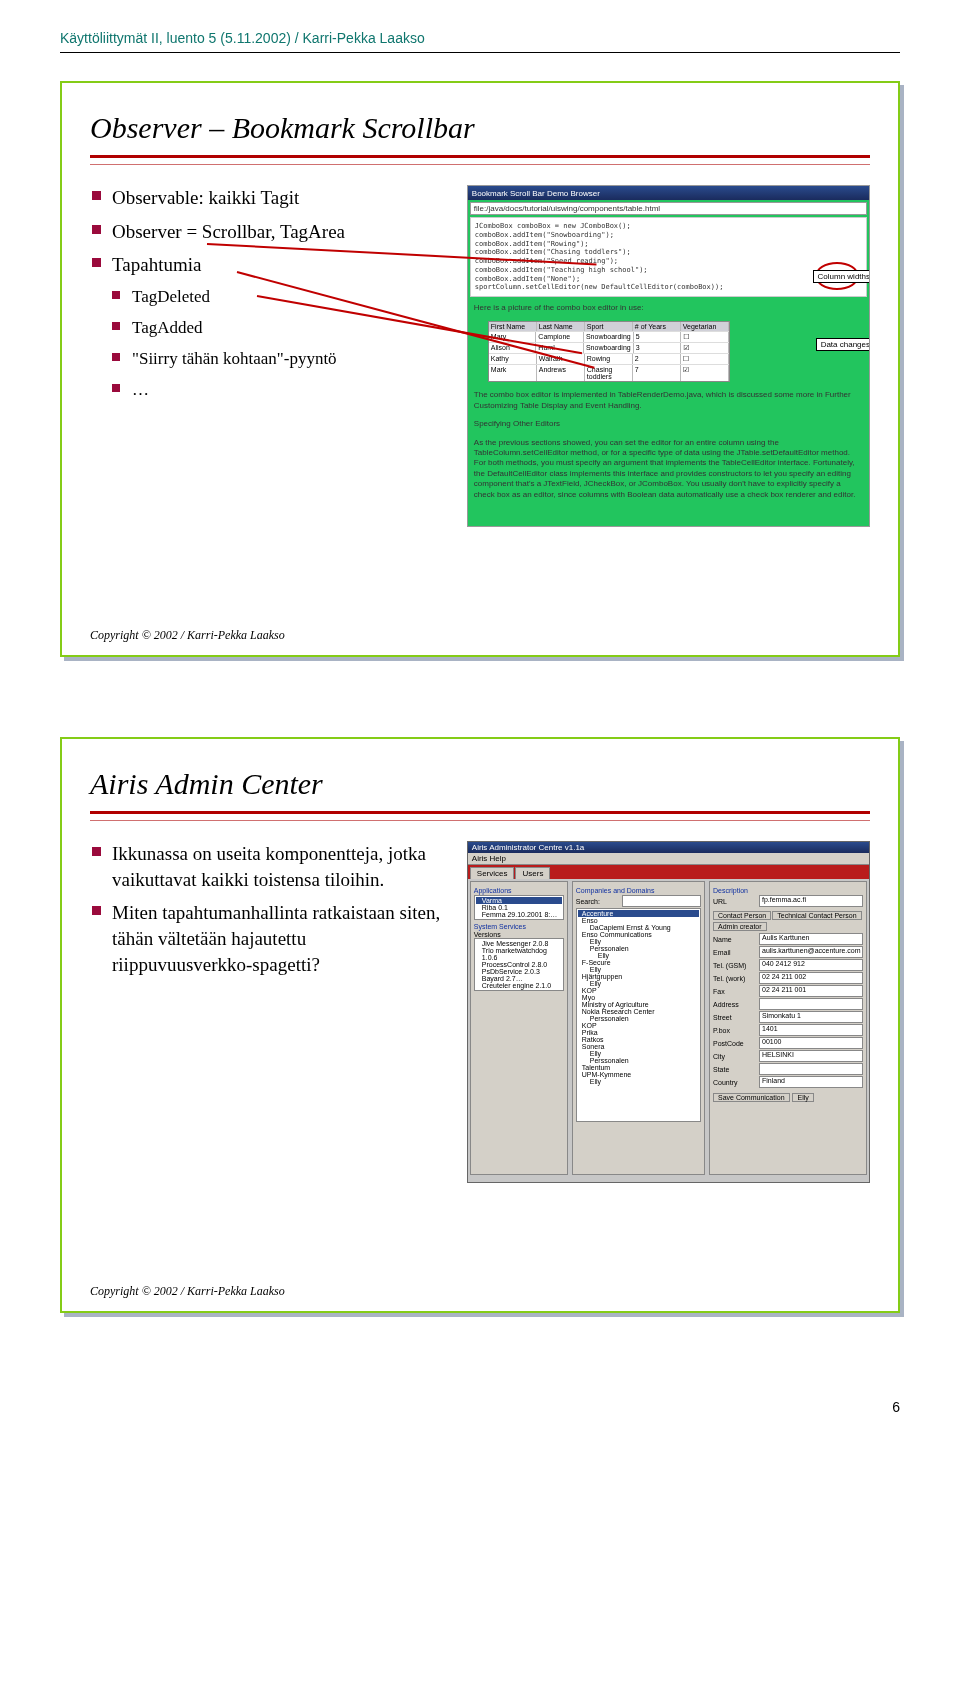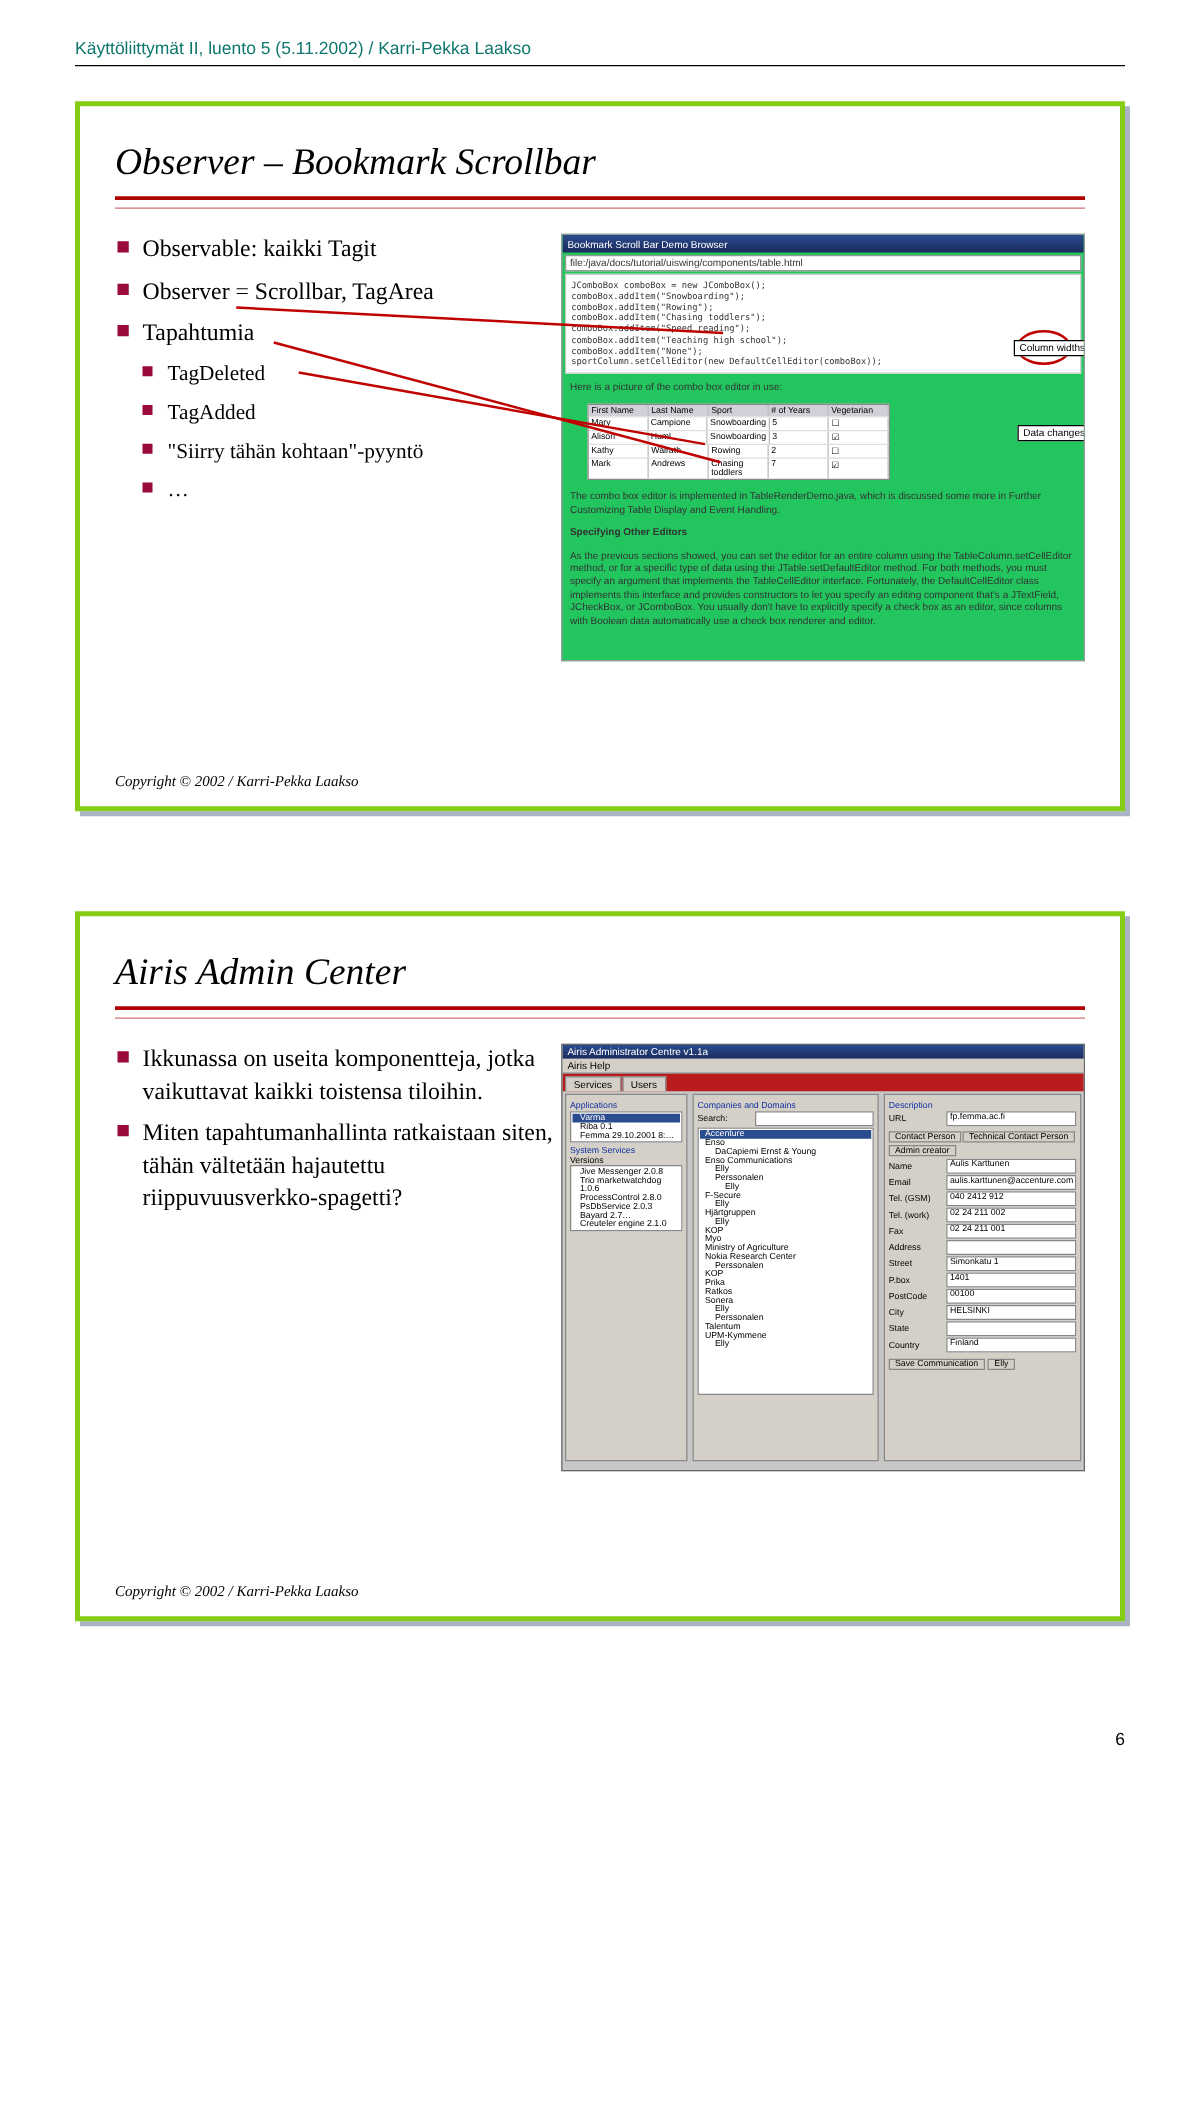--- a/index.html
+++ b/index.html
@@ -19,24 +19,24 @@
     font-size: 14px;
     color: #0f766e;
     margin-bottom: 6px;
   }
   .hr-top {
     border: none;
     border-top: 1px solid #000;
     margin: 0 0 28px 0;
   }
   .slide-frame {
-    border: 4px solid #84cc16;
+    border: 2px solid #84cc16;
     box-shadow: 4px 4px 0 #a9b3c4;
     background: #fff;
-    padding: 24px 28px 36px 28px;
+    padding: 24px 28px 48px 28px;
     margin-bottom: 80px;
     position: relative;
     min-height: 500px;
   }
   .slide-title {
     font-style: italic;
     font-size: 30px;
     color: #000;
     margin: 4px 0 10px 0;
     font-family: "Times New Roman", serif;
@@ -47,21 +47,21 @@
     width: 100%;
     margin-bottom: 6px;
   }
   .red-underline.thin {
     height: 1px;
     background: #d07070;
     margin-bottom: 20px;
   }
   .slide-body {
     display: flex;
-    gap: 0;
+    gap: 18px;
   }
   .bullets {
     width: 46%;
     font-family: "Times New Roman", serif;
     font-size: 19px;
     line-height: 1.35;
   }
   .bullets ul {
     list-style: none;
     padding: 0;
@@ -365,21 +365,21 @@
                 <div class="trow">
                   <span>Mark</span>
                   <span>Andrews</span>
                   <span>Chasing toddlers</span>
                   <span>7</span>
                   <span>☑</span>
                 </div>
               </div>
           </div>
           <div class="body-text">The combo box editor is implemented in TableRenderDemo.java, which is discussed some more in Further Customizing Table Display and Event Handling.</div>
-          <div class="body-text" style="font-weight:bold">Specifying Other Editors</div>
+          <div class="body-text" style="font-weight:normal">Specifying Other Editors</div>
           <div class="body-text">As the previous sections showed, you can set the editor for an entire column using the TableColumn.setCellEditor method, or for a specific type of data using the JTable.setDefaultEditor method. For both methods, you must specify an argument that implements the TableCellEditor interface. Fortunately, the DefaultCellEditor class implements this interface and provides constructors to let you specify an editing component that's a JTextField, JCheckBox, or JComboBox. You usually don't have to explicitly specify a check box as an editor, since columns with Boolean data automatically use a check box renderer and editor.</div>
 
           <div class="red-ellipse"></div>
           <div class="callout c1">Column widths</div>
           <div class="callout c2">Data changes</div>
         </div>
 
         <div class="arrow-line" style="left:-260px;top:58px;width:390px;transform:rotate(3deg);"></div>
         <div class="arrow-line" style="left:-230px;top:86px;width:370px;transform:rotate(15deg);"></div>
         <div class="arrow-line" style="left:-210px;top:110px;width:330px;transform:rotate(10deg);"></div>

